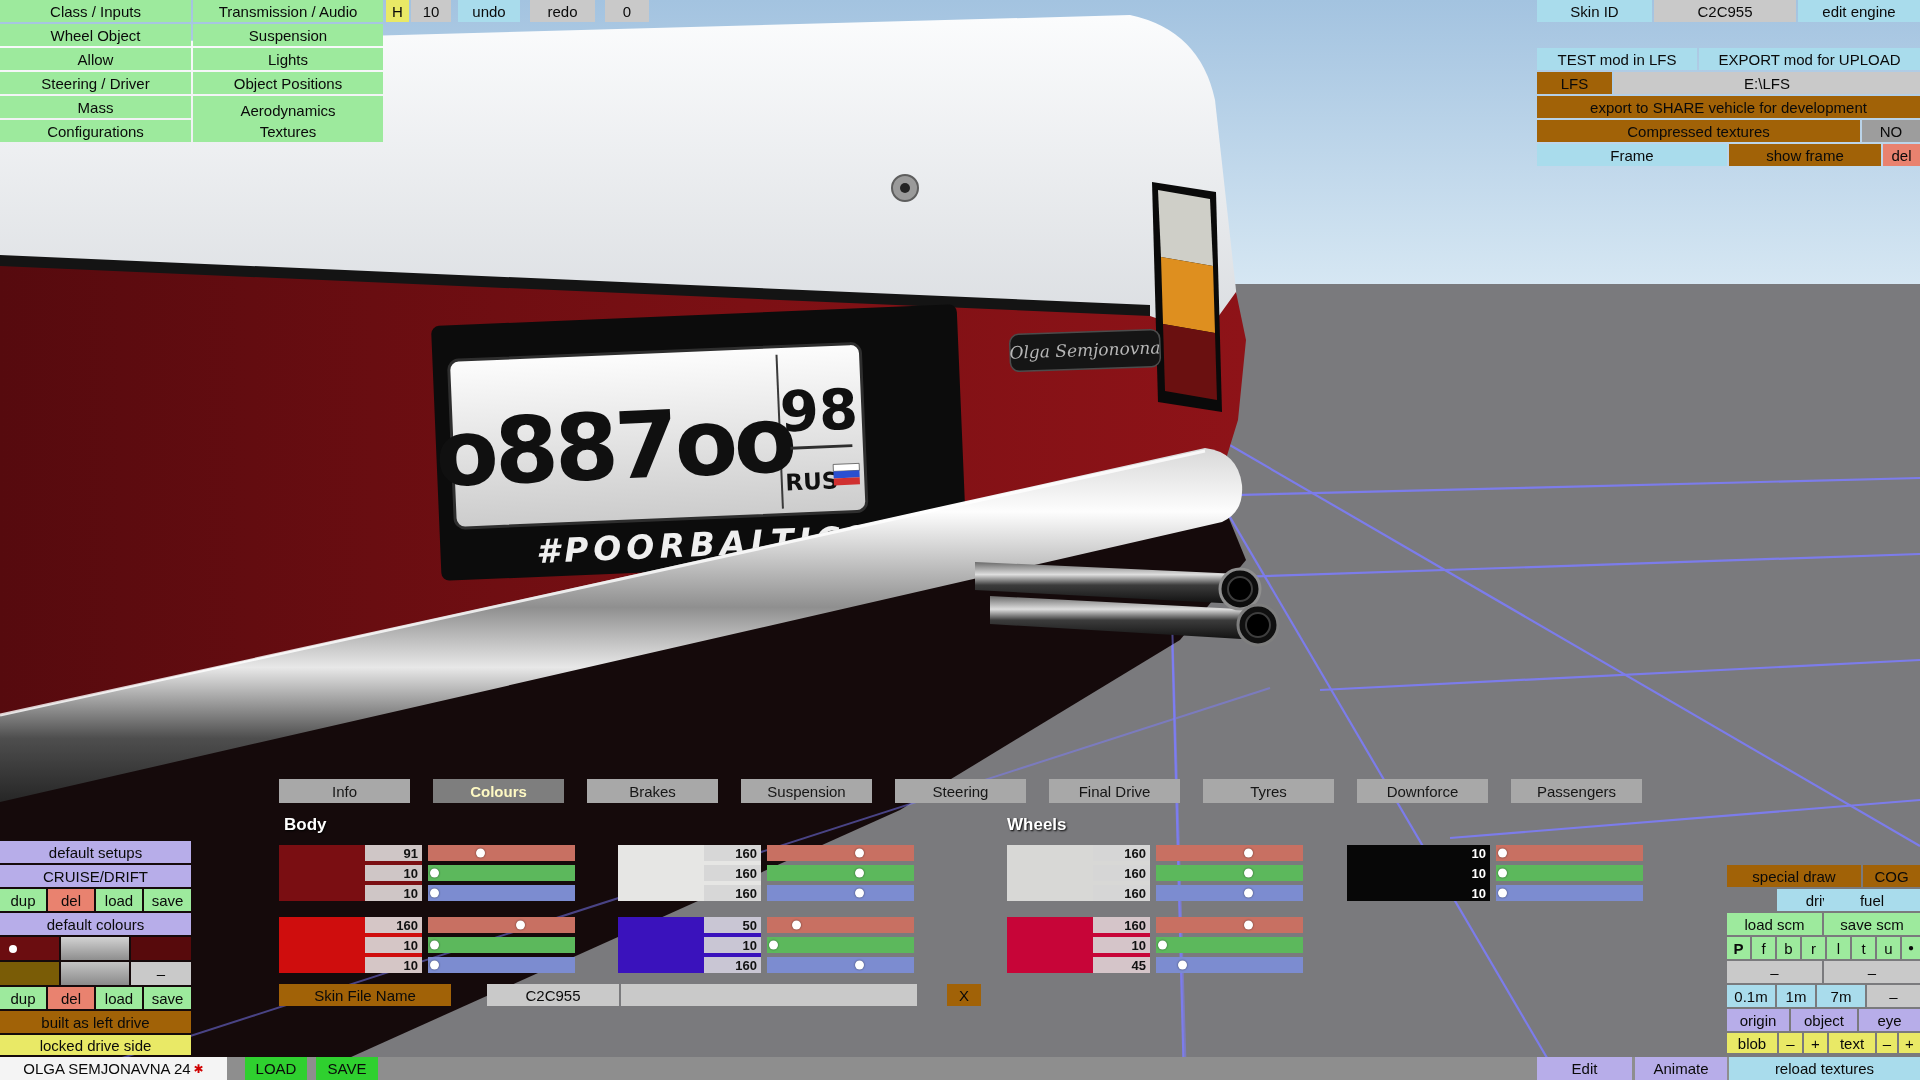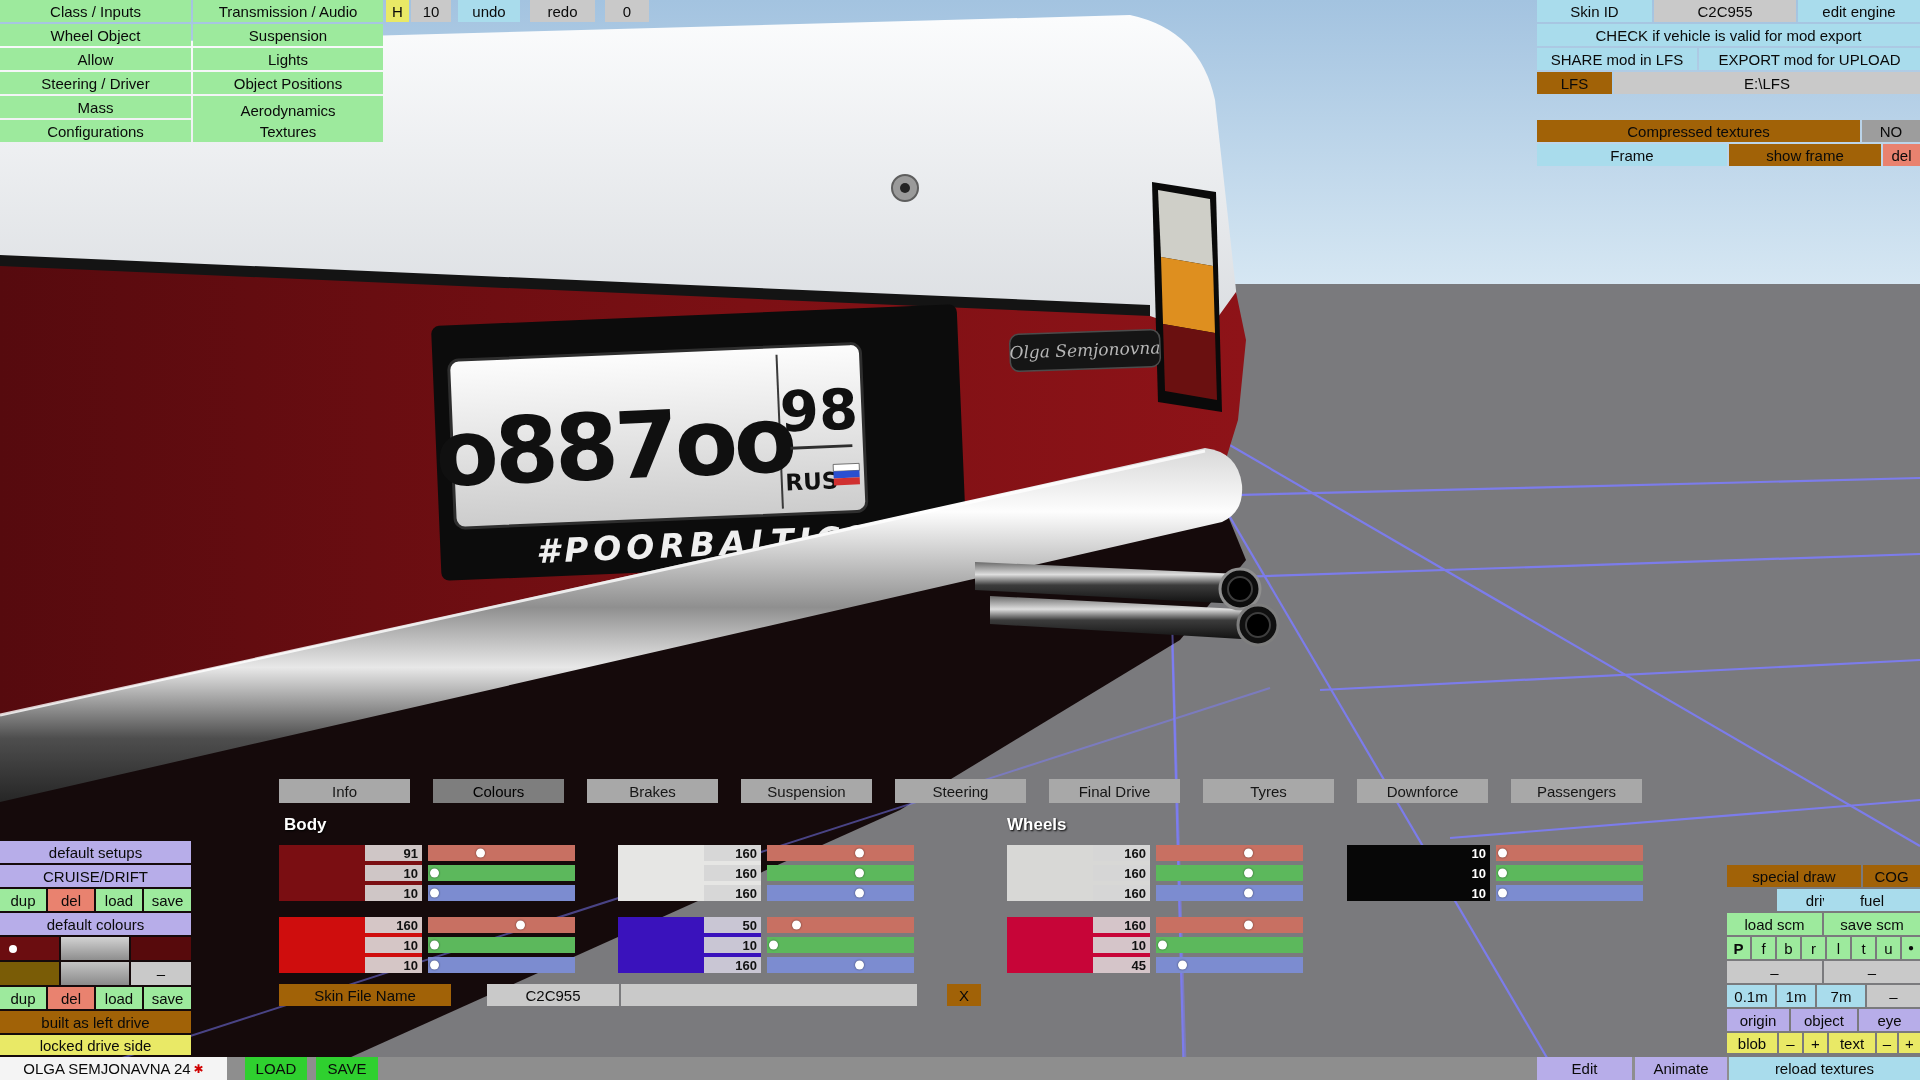--- a/index.html
+++ b/index.html
@@ -12,21 +12,21 @@
   .vivid{background:#2fd02f}
   .cyan{background:#a9dcec}
   .lav{background:#b7ade9}
   .gray{background:#a16207}
   .gray2{background:#c9c9c9}
   .gray3{background:#9d9d9d}
   .yellow{background:#e9e966}
   .redb{background:#e9826f}
   .whiteb{background:#f4f4f4}
   .tab{background:#a8a8a8;color:#161616}
-  .tabactive{background:#7e7e7e;color:#000000;font-weight:normal}
+  .tabactive{background:#7e7e7e;color:#fef9c3;font-weight:bold}
   .seclabel{position:absolute;color:#fff;font-weight:bold;font-size:17px;text-shadow:1px 1px 2px #000;}
   
   .cgroup{position:absolute;width:296px;height:56px;}
   .swatch{position:absolute;left:0;top:0;width:143px;height:56px;}
   .val{position:absolute;left:86px;width:57px;height:16px;background:rgba(214,214,214,.92);
        font-size:13px;font-weight:bold;display:flex;align-items:center;justify-content:flex-end;
        padding-right:4px;box-sizing:border-box;color:#111;}
   .cgroup.dark .val{background:transparent;color:#fff;}
   .track{position:absolute;left:149px;width:147px;height:16px;}
   .tr{background:#c87062}.tg{background:#5cb85c}.tb{background:#7c8cd0}
@@ -162,25 +162,25 @@
 
   <div class="btn yellow" style="left:386px;top:0;width:23px;height:22px">H</div>
   <div class="btn gray2" style="left:411px;top:0;width:40px;height:22px">10</div>
   <div class="btn cyan" style="left:458px;top:0;width:62px;height:22px">undo</div>
   <div class="btn gray2" style="left:530px;top:0;width:65px;height:22px">redo</div>
   <div class="btn gray2" style="left:605px;top:0;width:44px;height:22px">0</div>
 
   <div class="btn cyan" style="left:1537px;top:0;width:115px;height:22px">Skin ID</div>
   <div class="btn gray2" style="left:1654px;top:0;width:142px;height:22px">C2C955</div>
   <div class="btn cyan" style="left:1798px;top:0;width:122px;height:22px">edit engine</div>
-  <div class="btn cyan" style="left:1537px;top:24px;width:383px;height:22px">CHECK if vehicle is valid for mod export</div>
-  <div class="btn cyan" style="left:1537px;top:48px;width:160px;height:22px">SHARE mod in LFS</div>
+  <div class="btn cyan" style="left:1537px;top:48px;width:160px;height:22px">TEST mod in LFS</div>
   <div class="btn cyan" style="left:1699px;top:48px;width:221px;height:22px">EXPORT mod for UPLOAD</div>
   <div class="btn gray" style="left:1537px;top:72px;width:75px;height:22px">LFS</div>
   <div class="btn gray2" style="left:1614px;top:72px;width:306px;height:22px">E:\LFS</div>
+  <div class="btn gray" style="left:1537px;top:96px;width:383px;height:22px">export to SHARE vehicle for development</div>
   <div class="btn gray" style="left:1537px;top:120px;width:323px;height:22px">Compressed textures</div>
   <div class="btn gray3" style="left:1862px;top:120px;width:58px;height:22px">NO</div>
   <div class="btn cyan" style="left:1537px;top:144px;width:190px;height:22px">Frame</div>
   <div class="btn gray" style="left:1729px;top:144px;width:152px;height:22px">show frame</div>
   <div class="btn redb" style="left:1883px;top:144px;width:37px;height:22px">del</div>
 
   <div class="btn tab" style="left:279px;top:779px;width:131px;height:24px">Info</div>
   <div class="btn tab tabactive" style="left:433px;top:779px;width:131px;height:24px">Colours</div>
   <div class="btn tab" style="left:587px;top:779px;width:131px;height:24px">Brakes</div>
   <div class="btn tab" style="left:741px;top:779px;width:131px;height:24px">Suspension</div>

